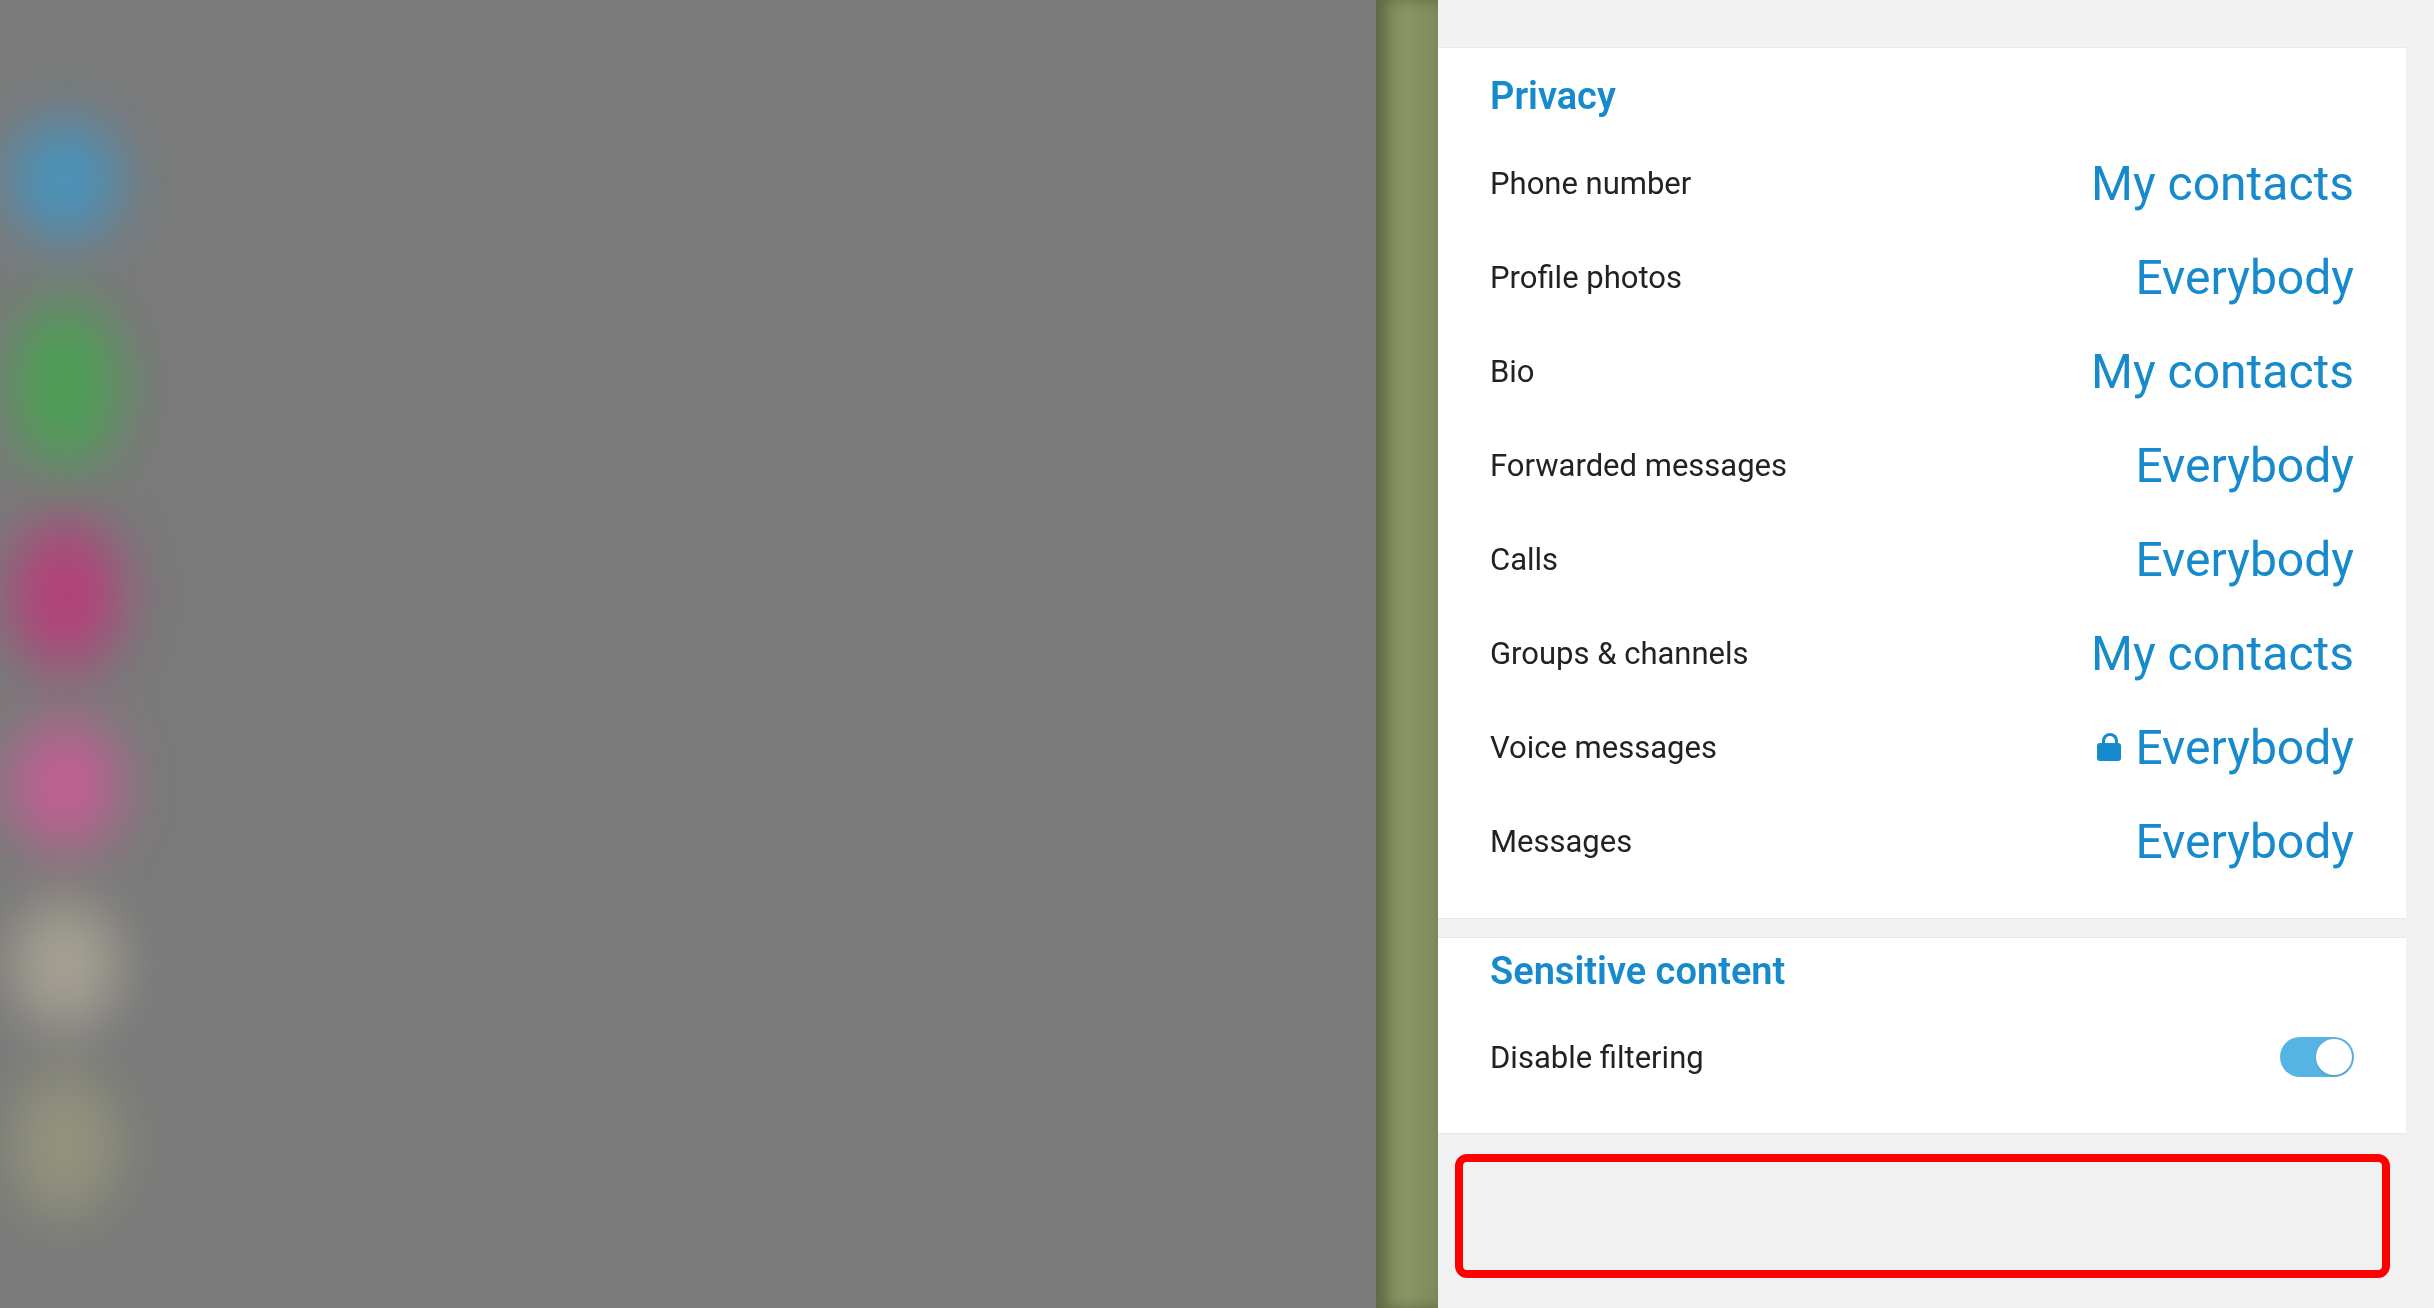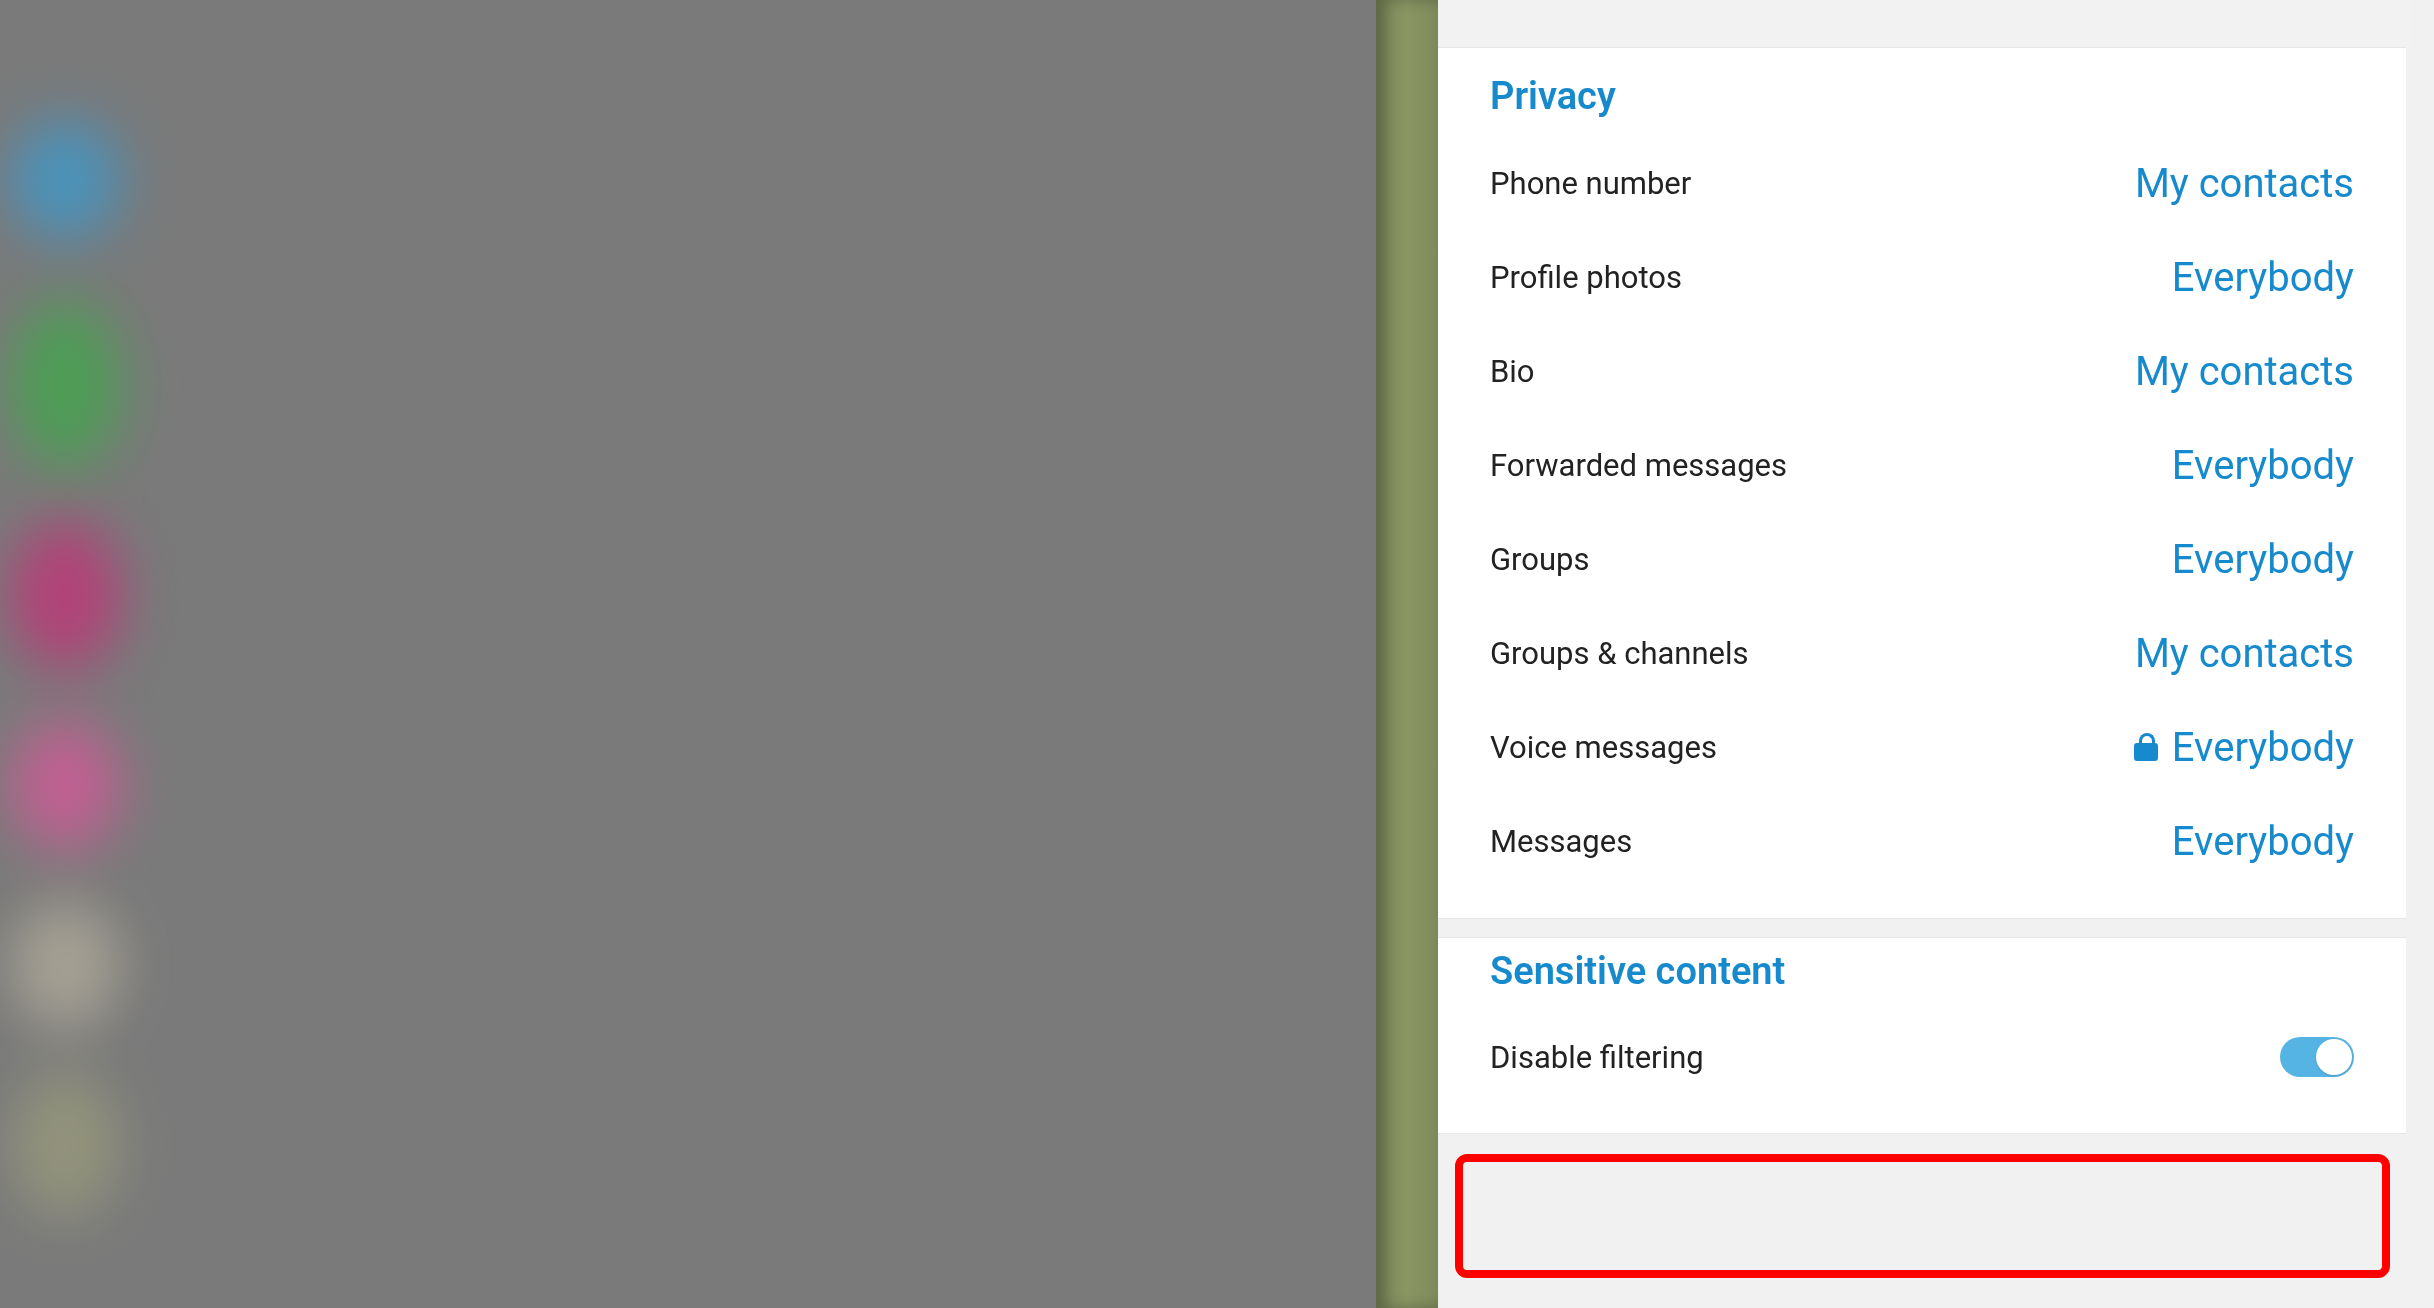--- a/index.html
+++ b/index.html
@@ -82,21 +82,21 @@
     height: 94px;
     cursor: pointer;
   }
   .row-label {
     color: #222;
     font-size: 31px;
     font-weight: 400;
   }
   .row-value {
     color: #168acd;
-    font-size: 40px;
+    font-size: 48px;
     font-weight: 400;
     display: inline-flex;
     align-items: center;
     gap: 14px;
   }
   .lock { width: 24px; height: 28px; display: inline-block; position: relative; }
   .lock::before {
     content: "";
     position: absolute;
     left: 0; bottom: 0;
@@ -188,21 +188,21 @@
       </div>
       <div class="row">
         <span class="row-label">Bio</span>
         <span class="row-value">My contacts</span>
       </div>
       <div class="row">
         <span class="row-label">Forwarded messages</span>
         <span class="row-value">Everybody</span>
       </div>
       <div class="row">
-        <span class="row-label">Groups</span>
+        <span class="row-label">Calls</span>
         <span class="row-value">Everybody</span>
       </div>
       <div class="row">
         <span class="row-label">Groups &amp; channels</span>
         <span class="row-value">My contacts</span>
       </div>
       <div class="row">
         <span class="row-label">Voice messages</span>
         <span class="row-value">
           <span class="lock"></span>

